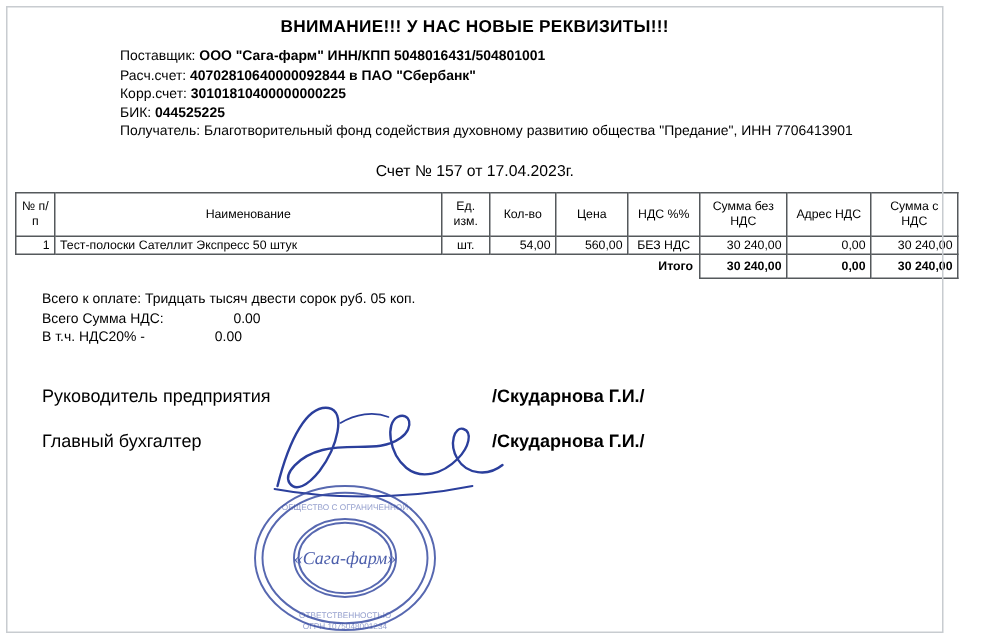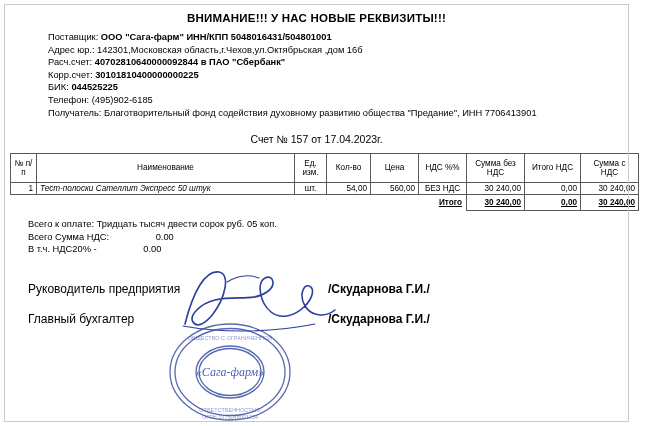--- a/index.html
+++ b/index.html
@@ -39,20 +39,21 @@
     font-size: 9.3px;
     line-height: 12.6px;
     padding-left: 38px;
   }
   .req-row {
     white-space: nowrap;
   }
   .req-label {
     display: inline-block;
     font-weight: normal;
+    margin-left: 32px;
   }
   .req-val {
     font-weight: bold;
   }
   .req-val-normal {
     font-weight: normal;
   }
   .invoice-title {
     text-align: center;
     font-weight: normal;
@@ -72,27 +73,26 @@
     vertical-align: middle;
   }
   table.items thead th {
     text-align: center;
     font-weight: normal;
     height: 26px;
     line-height: 9.5px;
   }
   td.num { text-align: right; }
   td.center { text-align: center; }
-  td.left { text-align: left; font-style: italic; }
+  td.left { text-align: left; }
   tr.total-row td {
     border: 1px solid #55595c;
     font-weight: bold;
     text-align: right;
     height: 13px;
-    text-decoration: underline;
   }
   tr.total-row td.no-border {
     border: none;
     text-align: right;
     font-weight: bold;
     padding-right: 4px;
   }
   .summary {
     font-size: 9.3px;
     line-height: 12.6px;
@@ -143,38 +143,30 @@
   <div class="doc-border"></div>
 
   <div class="title">ВНИМАНИЕ!!! У НАС НОВЫЕ РЕКВИЗИТЫ!!!</div>
 
   <div class="req-block">
     <div class="req-row">
       <span class="req-label">Поставщик:</span>
       <span class="req-val">ООО "Сага-фарм"        ИНН/КПП 5048016431/504801001</span>
     </div>
     <div class="req-row">
-      <span class="req-label">Адрес юр.:</span>
-      <span class="req-val-normal">142301,Московская область,г.Чехов,ул.Октябрьская ,дом 16б</span>
-    </div>
-    <div class="req-row">
       <span class="req-label">Расч.счет:</span>
       <span class="req-val">40702810640000092844 в ПАО "Сбербанк"</span>
     </div>
     <div class="req-row">
       <span class="req-label">Корр.счет:</span>
       <span class="req-val">30101810400000000225</span>
     </div>
     <div class="req-row">
       <span class="req-label">БИК:</span>
       <span class="req-val">044525225</span>
-    </div>
-    <div class="req-row">
-      <span class="req-label">Телефон:</span>
-      <span class="req-val-normal">(495)902-6185</span>
     </div>
     <div class="req-row">
       <span class="req-label">Получатель:</span>
       <span class="req-val-normal">Благотворительный фонд содействия духовному развитию общества  "Предание", ИНН 7706413901</span>
     </div>
   </div>
 
   <div class="invoice-title">Счет № 157  от 17.04.2023г.</div>
 
   <table class="items">
@@ -191,21 +183,21 @@
     </colgroup>
     <thead>
       <tr>
         <th>№ п/п</th>
         <th>Наименование</th>
         <th>Ед. изм.</th>
         <th>Кол-во</th>
         <th>Цена</th>
         <th>НДС %%</th>
         <th>Сумма без НДС</th>
-        <th>Итого НДС</th>
+        <th>Адрес НДС</th>
         <th>Сумма с НДС</th>
       </tr>
     </thead>
     <tbody>
       <tr>
         <td class="num">1</td>
         <td class="left">Тест-полоски Сателлит Экспресс  50 штук</td>
         <td class="center">шт.</td>
         <td class="num">54,00</td>
         <td class="num">560,00</td>

